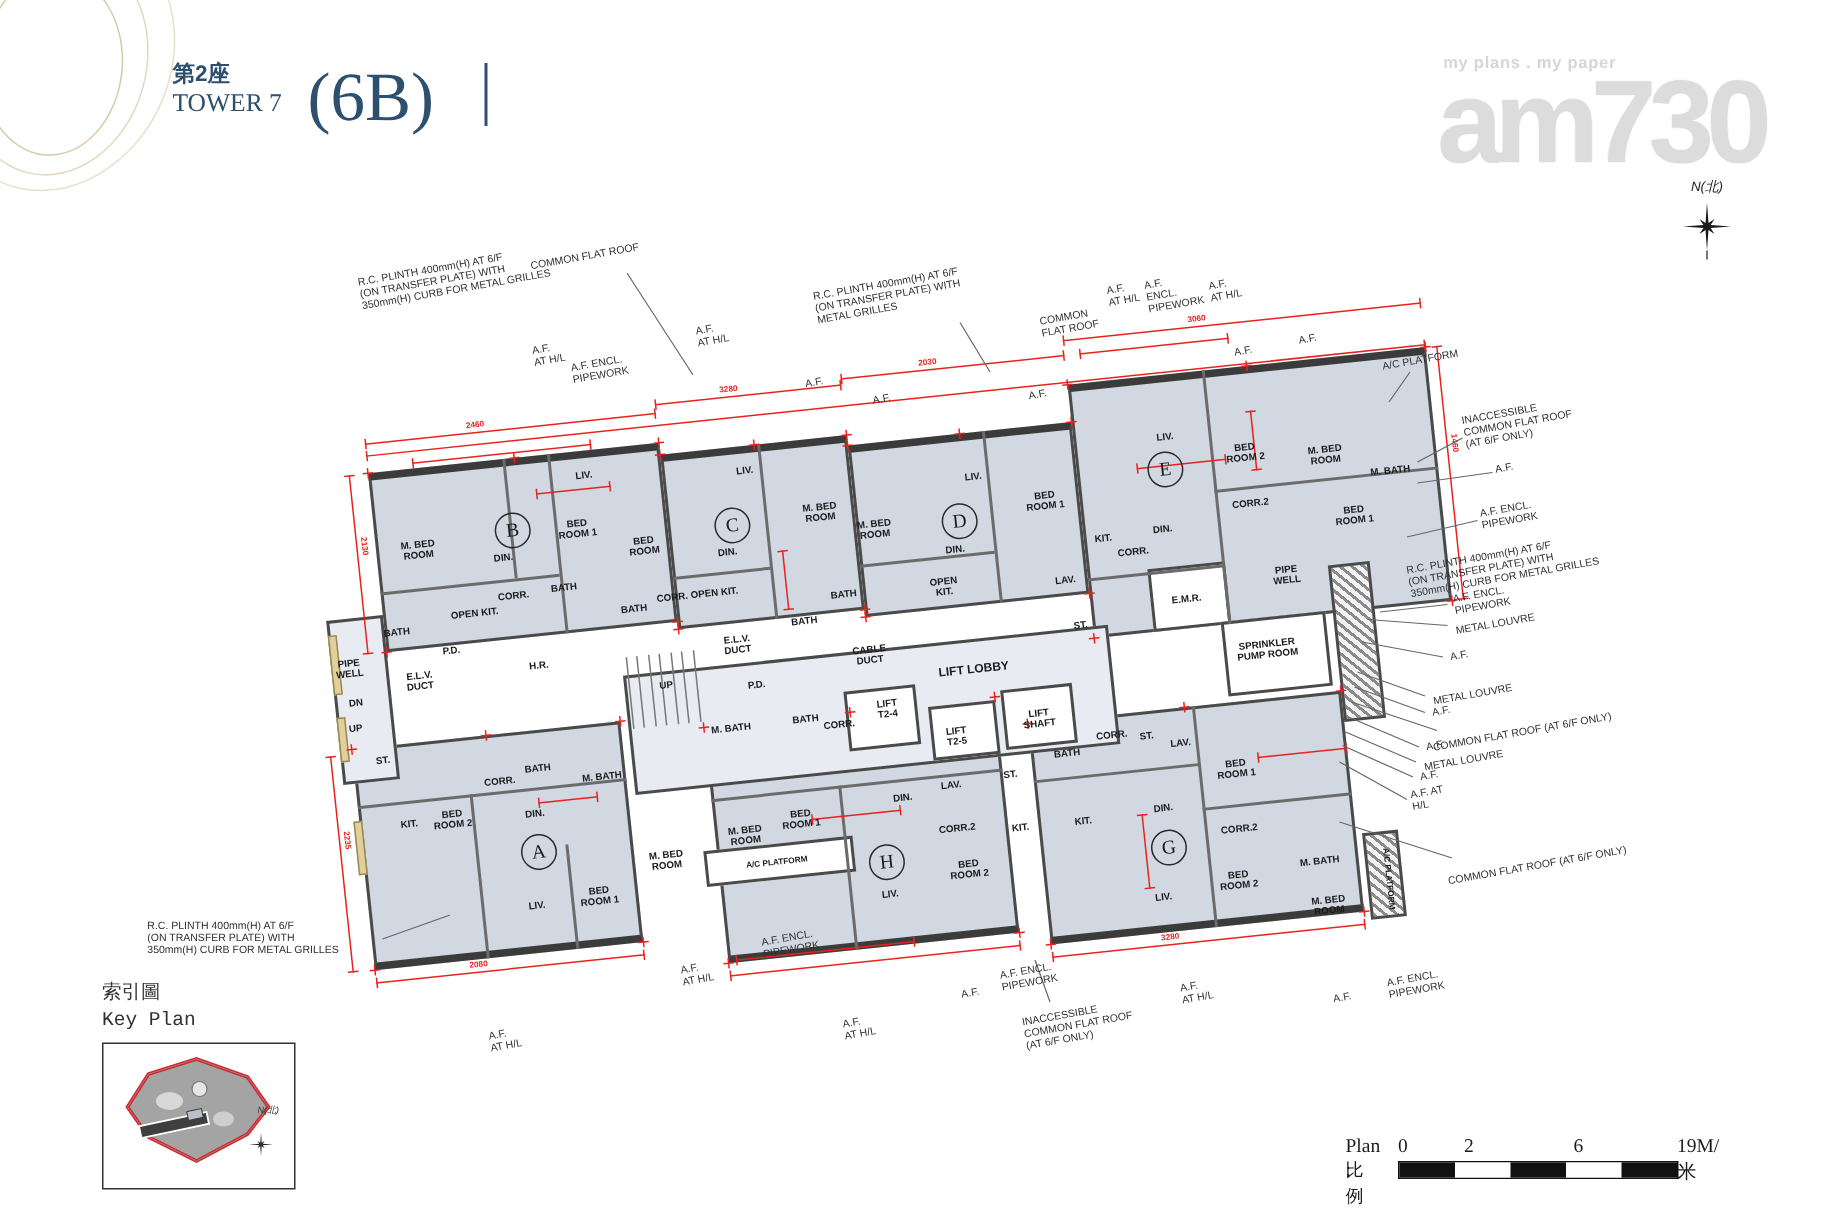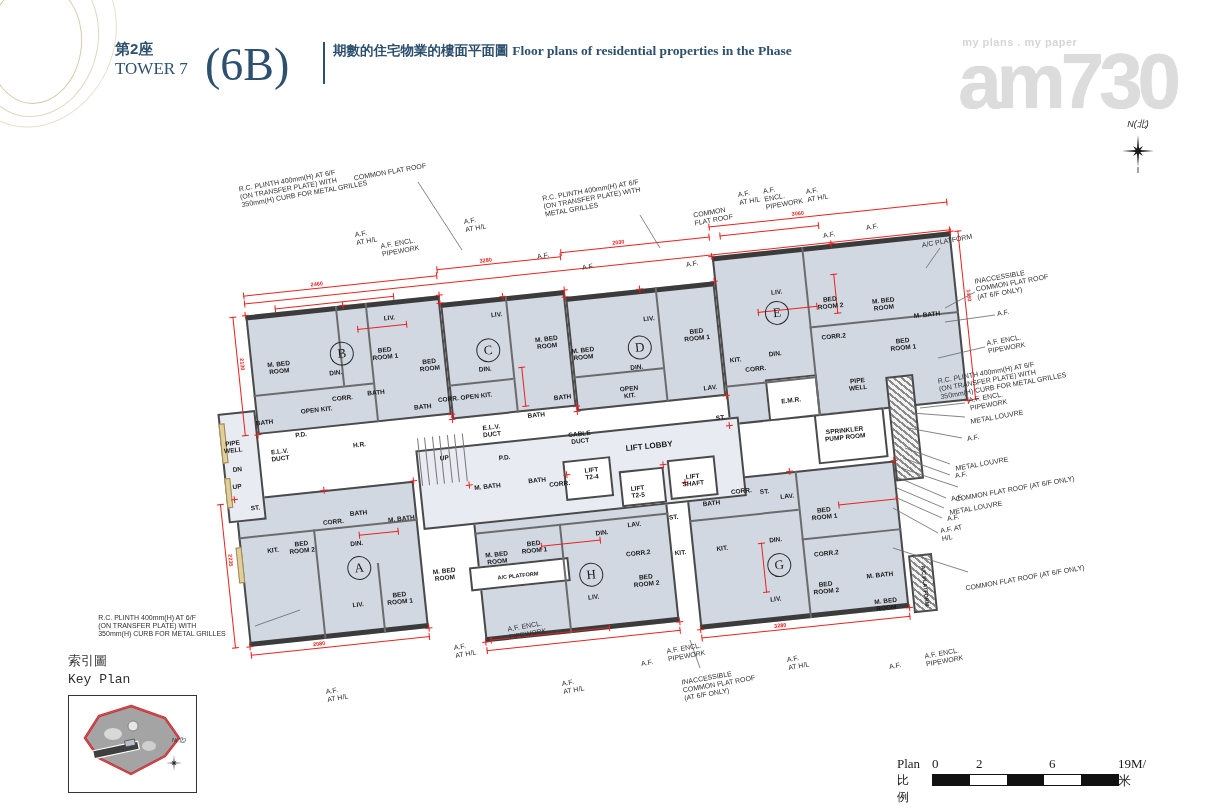--- a/index.html
+++ b/index.html
@@ -90,24 +90,20 @@
       <i></i>
     </div>
 
   <div id="hdr">
     <div class="t-zh">第2座</div>
     <div class="t-en">TOWER 7</div>
   </div>
   <div id="hdr-code">(6B)</div>
   <div id="hdr-div"></div>
   <div id="hdr-desc">
-    <div class="d1">
-      <span>期數的住宅物業的樓面平面圖</span>
-      <span class="en">Floor plans of residential properties in the Phase</span>
-    </div>
   </div>
 
   <div id="logo">
     <div id="logo-tag">my plans . my paper</div>
     <div id="logo-name">am730</div>
   </div>
 
   <div id="north">
     <div class="nl">N(北)</div>
     <svg width="40" height="44" viewBox="-20 -20 40 44">

